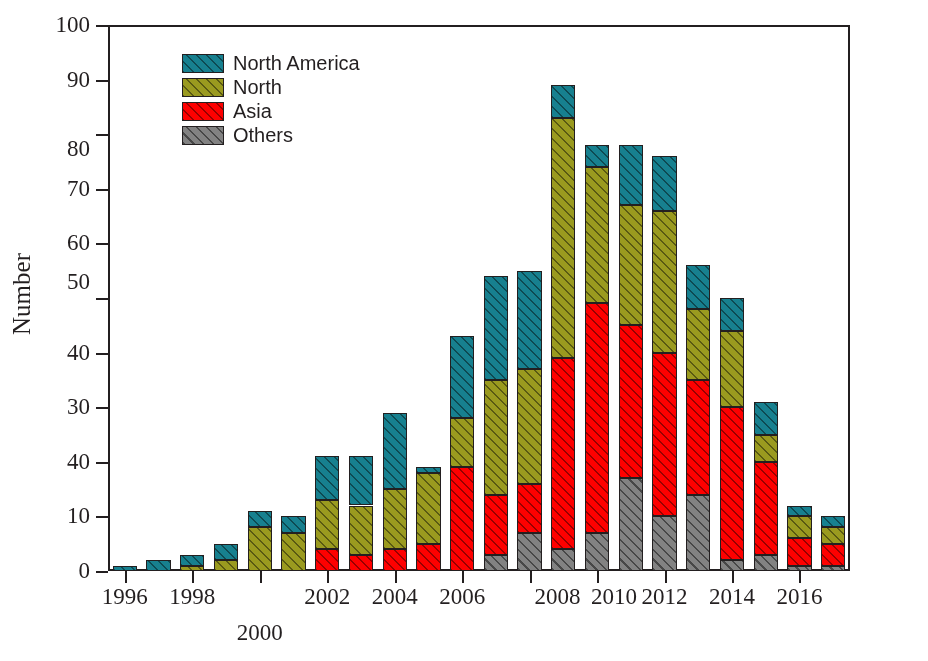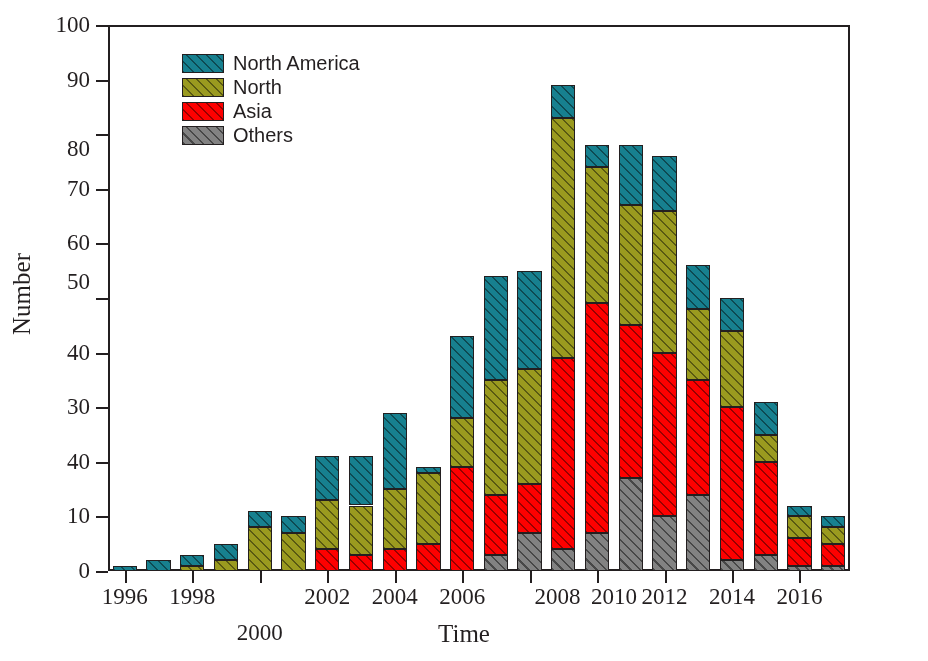--- a/index.html
+++ b/index.html
@@ -337,21 +337,20 @@
       <div class="xlabel" style="left: 394.682px;">2004</div>
       <div class="xlabel" style="left: 462.136px;">2006</div>
       <div class="xlabel" style="left: 529.591px; margin-left: 28px;">2008</div>
       <div class="xlabel" style="left: 614px;">2010</div>
       <div class="xlabel" style="left: 664.5px;">2012</div>
       <div class="xlabel" style="left: 731.955px;">2014</div>
       <div class="xlabel" style="left: 799.409px;">2016</div>
     </div>
 
   <div class="axis-title-y">Number</div>
-  <div class="axis-title-x">Time</div>
 
   <div class="legend" id="legend">
       <div class="legend-row">
         <div class="legend-swatch seg na" style="position: relative;"></div>
         <div class="legend-text">North America</div>
       </div>
       <div class="legend-row">
         <div class="legend-swatch seg eu" style="position: relative;"></div>
         <div class="legend-text">North</div>
       </div>

